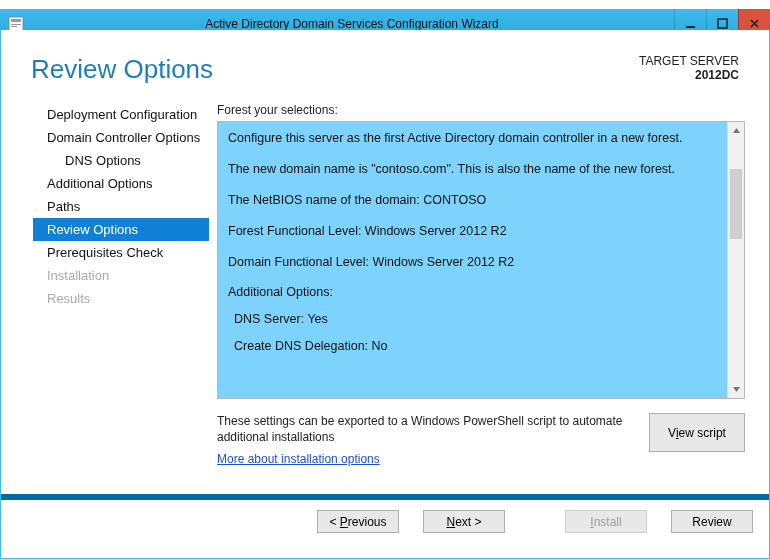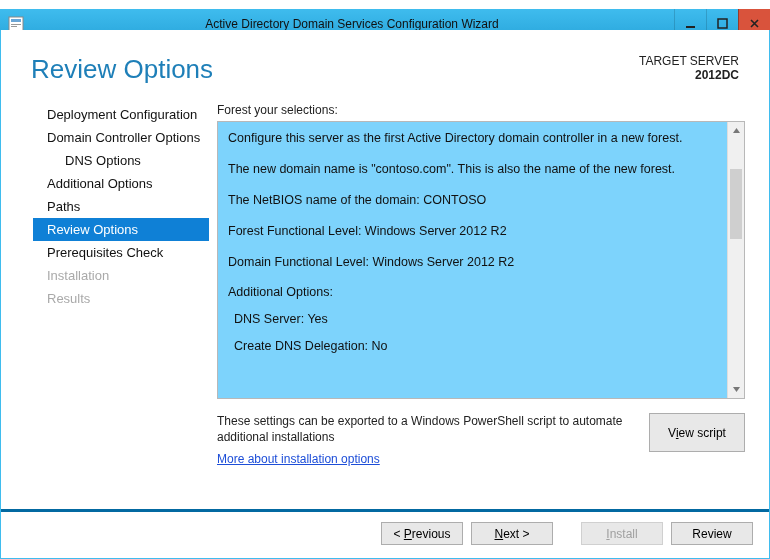--- a/index.html
+++ b/index.html
@@ -44,21 +44,21 @@
   .sb .track { flex:1; background:#f0f0f0; position:relative; }
   .sb .thumb { position:absolute; top:30px; left:2px; right:2px; height:70px; background:#cfcfcf; }
 
   .export-row { display:flex; align-items:flex-start; margin-top:14px; }
   .export-text { flex:1; font-size:12px; padding-right:22px; line-height:1.35; }
   .vs-btn { width:96px; height:39px; border:1px solid #adadad; background:#e8e8e8; font-size:12px; cursor:pointer; }
 
   .link { color:#1d4ed8; font-size:12px; display:inline-block; }
 
   
-  .footer { position:absolute; bottom:3px; left:0; right:0; border-top:3px solid #0369a1; padding:10px 16px; display:flex; justify-content:flex-end; gap:8px; }
+  .footer { position:absolute; bottom:15px; left:0; right:0; border-top:6px solid #0369a1; padding:10px 16px; display:flex; justify-content:flex-end; gap:24px; }
   .btn { min-width:82px; height:23px; background:#e8e8e8; border:1px solid #adadad; font-size:12px; padding:0 10px; cursor:pointer; }
   .btn.disabled { color:#a0a0a0; border-color:#d0d0d0; }
   .btn .u { text-decoration:underline; }
 </style>
 </head>
 <body>
 
 <div class="titlebar">
   <span class="title-icon">
     <svg viewBox="0 0 16 16">

